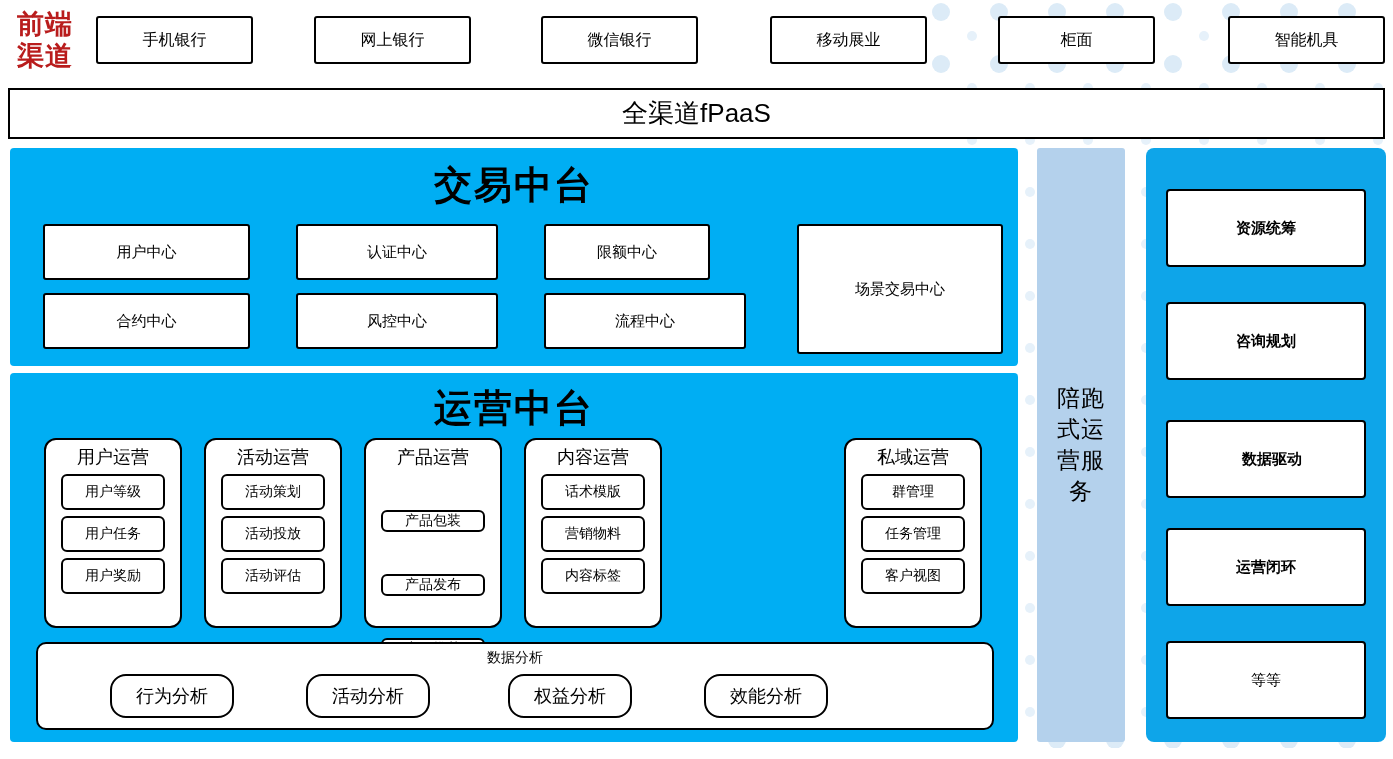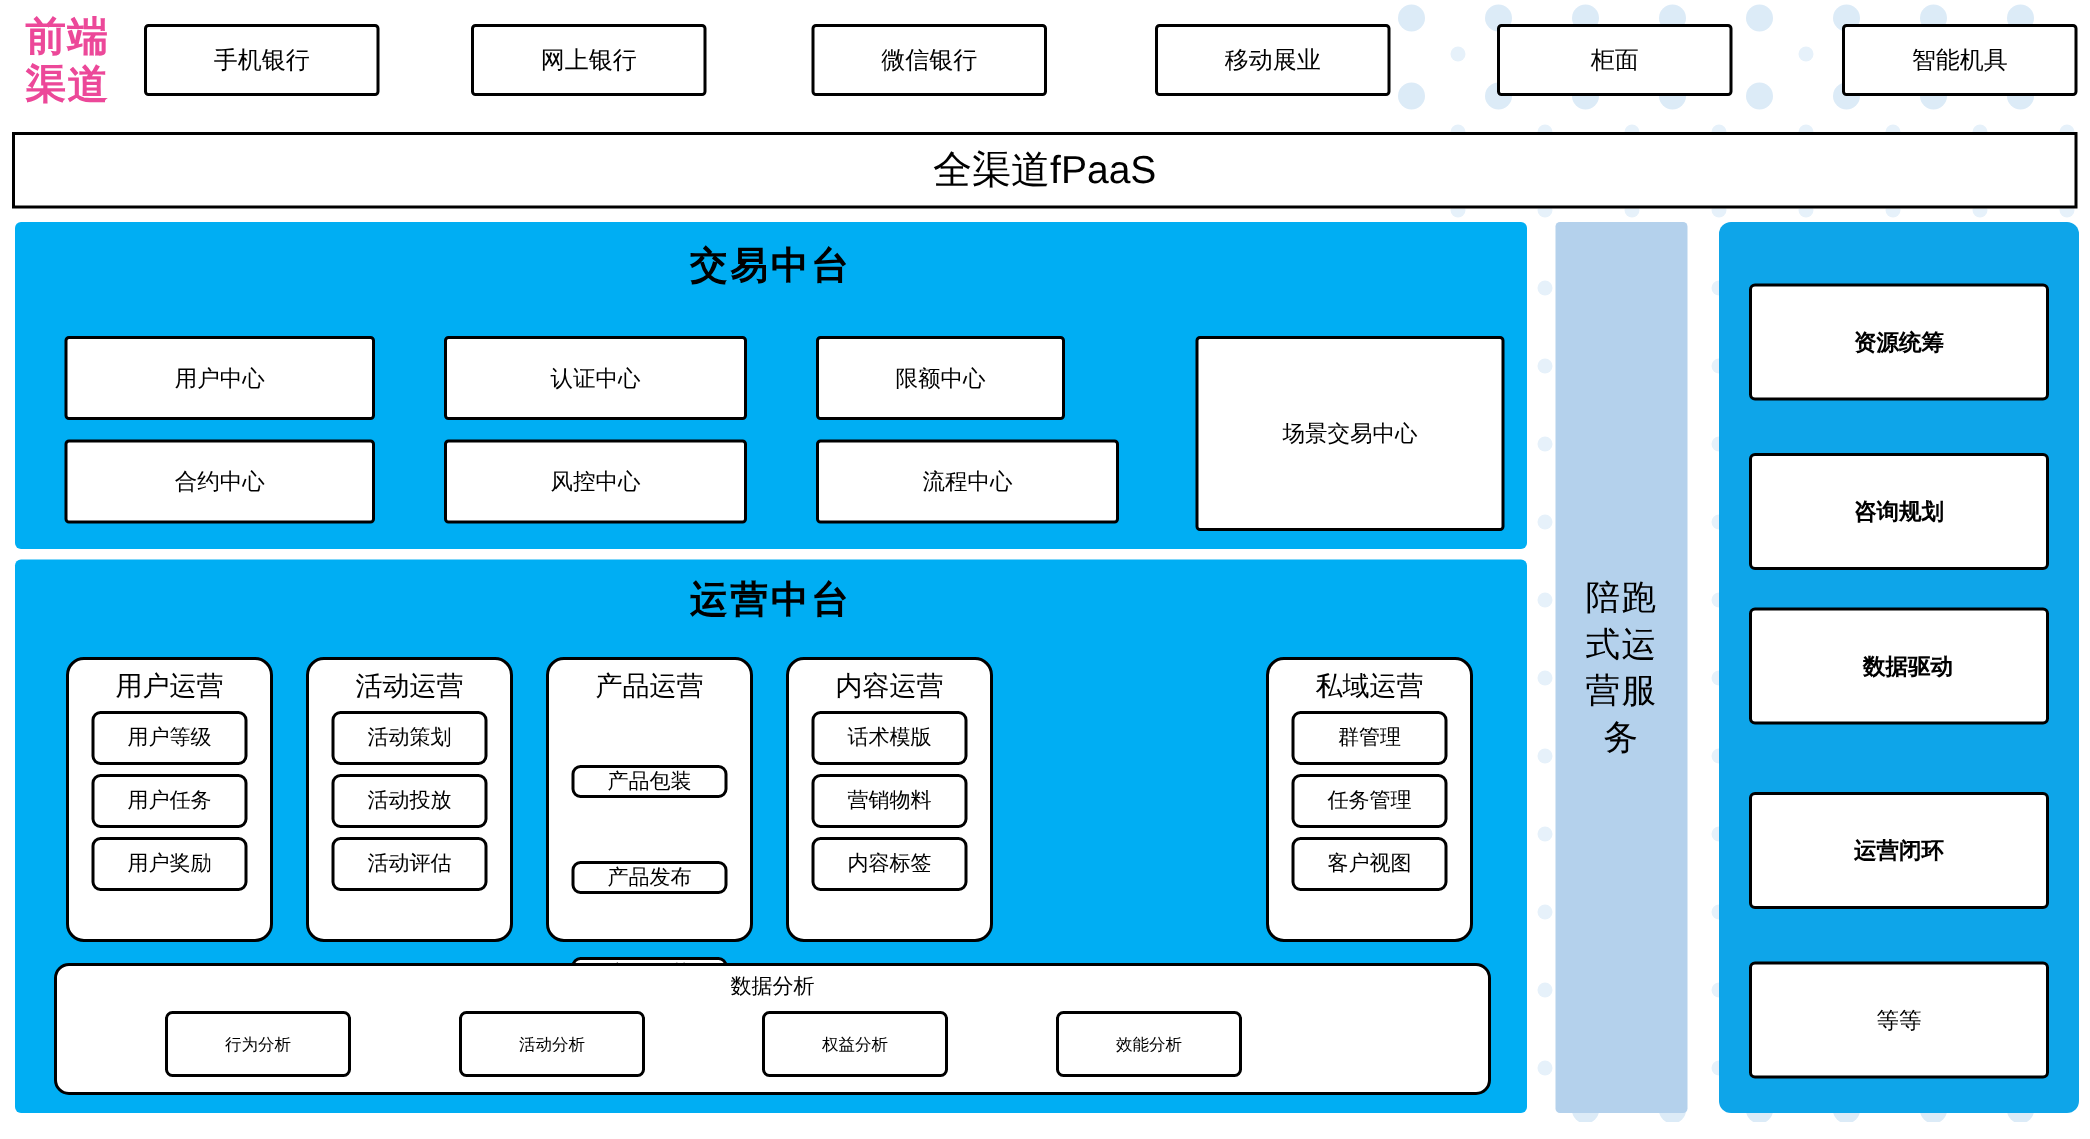--- a/index.html
+++ b/index.html
@@ -45,21 +45,21 @@
   }
   #front-channel-label {
     position: absolute;
     left: 4px; top: 4px;
     width: 82px; height: 72px;
     font-family: "Liberation Serif", "DejaVu Serif", serif;
     font-weight: bold;
     font-size: 27px;
     line-height: 32px;
     letter-spacing: 1px;
-    color: #ec4899;
+    color: #b91c1c;
     display: flex;
     flex-direction: column;
     align-items: center;
     justify-content: center;
   }
   .channel-chip {
     position: absolute;
     top: 16px;
     height: 48px;
     font-size: 16px;
@@ -85,21 +85,21 @@
   #trade-panel  { left: 10px; top: 148px; width: 1008px; height: 218px; }
   #ops-panel    { left: 10px; top: 373px; width: 1008px; height: 369px; }
 
   .panel-title {
     position: absolute;
     left: 0;
     width: 100%;
     text-align: center;
     font-family: "Liberation Serif", "DejaVu Serif", serif;
     font-weight: bold;
-    font-size: 25px;
+    font-size: 38px;
     color: #000;
     letter-spacing: 2px;
   }
 
   
   .trade-chip {
     position: absolute;
     height: 56px;
     font-size: 15px;
     border-radius: 3px;
@@ -162,22 +162,22 @@
     left: 0; top: 5px;
     width: 100%;
     text-align: center;
     font-size: 14px;
     color: #000;
   }
   .da-chip {
     position: absolute;
     top: 30px;
     width: 124px; height: 44px;
-    font-size: 11px;
-    border-radius: 5px;
+    font-size: 18px;
+    border-radius: 16px;
   }
 
   
   #accompany-col {
     position: absolute;
     left: 1037px; top: 148px;
     width: 88px; height: 594px;
     background: #B4D1EC;
     border-radius: 3px;
     display: flex;
@@ -306,16 +306,16 @@
   </div>
 </div>
 
 <div id="accompany-col">
   <div id="accompany-text">陪跑式运营服务</div>
 </div>
 
 <div id="service-col">
   <div class="box service-card" style="top:41px;">资源统筹</div>
   <div class="box service-card" style="top:154px;">咨询规划</div>
-  <div class="box service-card" style="top:257px;padding-left:12px;">数据驱动</div>
+  <div class="box service-card" style="top:272px;padding-left:12px;">数据驱动</div>
   <div class="box service-card" style="top:380px;">运营闭环</div>
   <div class="box service-card normal-weight" style="top:493px;">等等</div>
 </div>
 
 </body></html>

